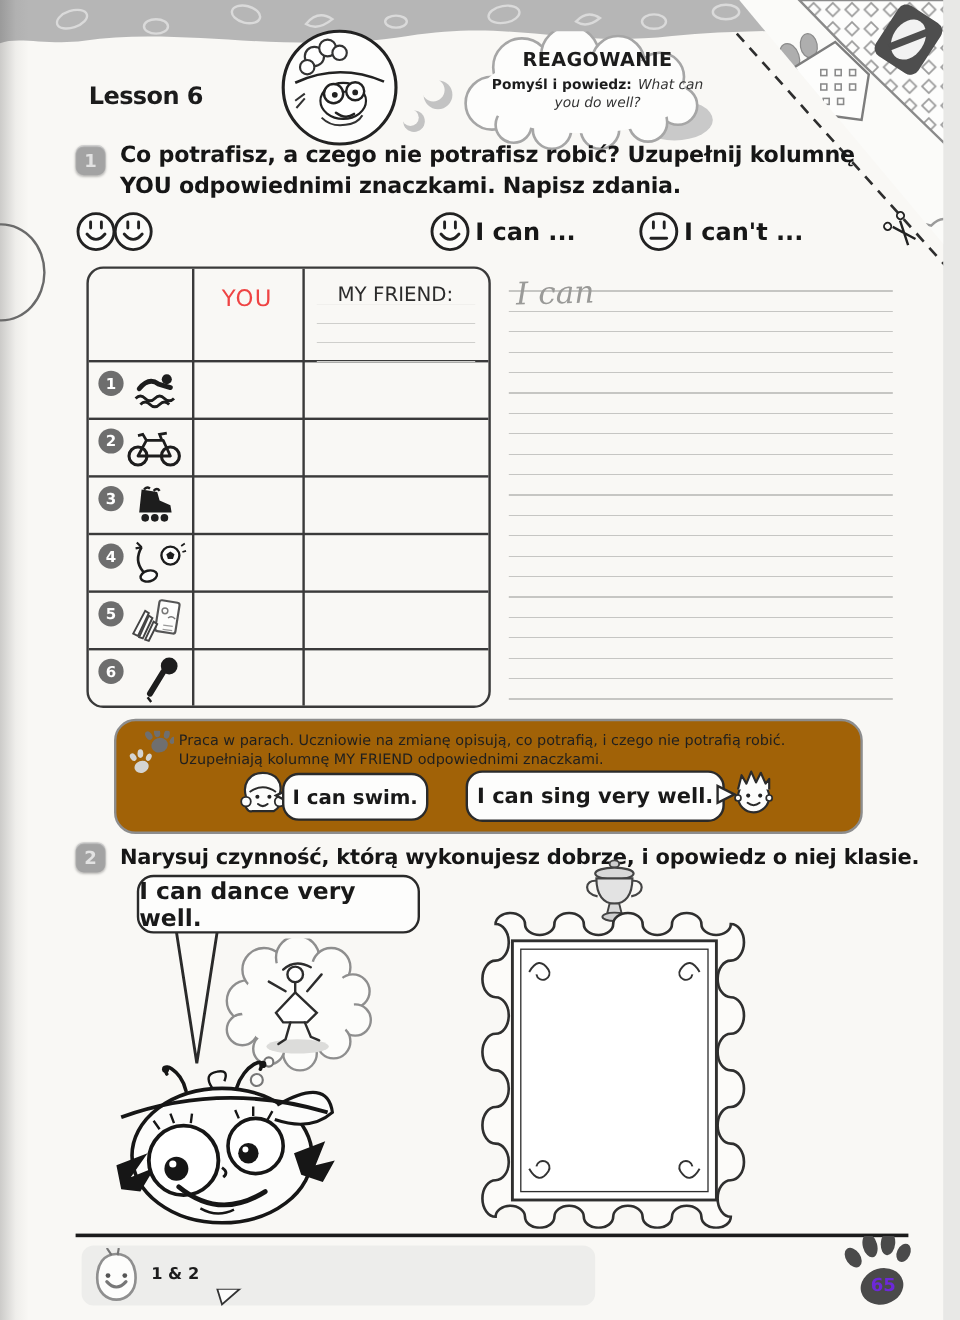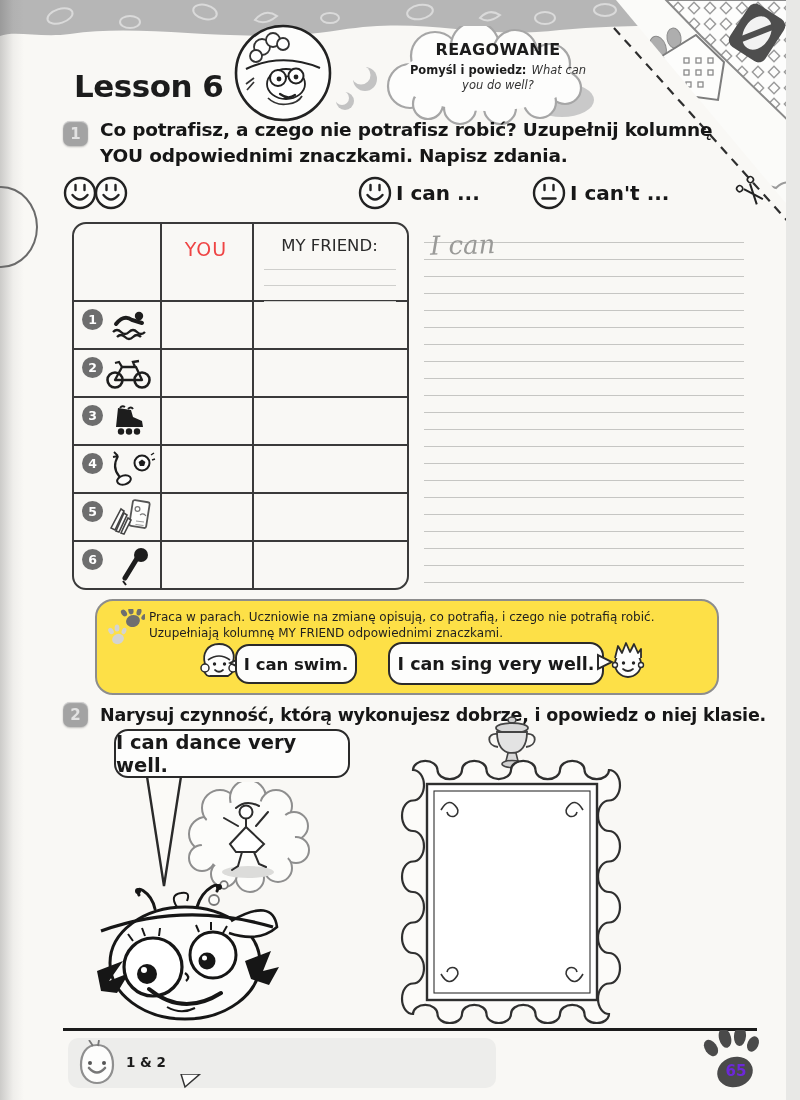--- a/index.html
+++ b/index.html
@@ -135,21 +135,21 @@
     <ellipse cx="106" cy="52" rx="86" ry="33" fill="#fdfdfc"></ellipse>
   </svg>
   <div class="abs cloudtext" style="left:408px;top:40px;width:180px;">
     <div class="t">REAGOWANIE</div>
     <div style="margin-top:2px">
       <span class="b">Pomyśl i powiedz:</span>
       <span class="i">What can you do well?</span>
     </div>
   </div>
 
-  <div class="abs" style="left:74px;top:68px;font-size:31px;font-weight:800;letter-spacing:-0.5px;">Lesson 6</div>
+  <div class="abs" style="left:74px;top:68px;font-size:20px;font-weight:800;letter-spacing:-0.5px;">Lesson 6</div>
 
   <div class="abs badge" style="left:63px;top:121px;">1</div>
   <div class="abs instr" style="left:100px;top:117px;width:655px;">Co potrafisz, a czego nie potrafisz robić? Uzupełnij kolumnę YOU odpowiednimi znaczkami. Napisz zdania.</div>
 
   <svg class="abs" style="left:63px;top:176px" width="34" height="34">
     <circle cx="17" cy="17" r="15" fill="#fcfcfa" stroke="#222" stroke-width="2.4"></circle>
     <path d="M12.5 9 v5 M21.5 9 v5" stroke="#222" stroke-width="2.4" stroke-linecap="round"></path>
     <path d="M9.5 19 Q17 28 24.5 19" fill="none" stroke="#222" stroke-width="2.4" stroke-linecap="round"></path>
   </svg>
   <svg class="abs" style="left:94px;top:176px" width="34" height="34">
@@ -238,21 +238,21 @@
     <svg class="abs" style="left:40px;top:320px" width="40" height="42">
       <circle cx="27" cy="11" r="7" fill="#1d1d1d"></circle>
       <path d="M22 16 L11 34" stroke="#1d1d1d" stroke-width="5" stroke-linecap="round"></path>
       <path d="M9 37 l3 4" stroke="#1d1d1d" stroke-width="2"></path>
     </svg>
   </div>
 
   <div class="abs ruled" style="left:424px;top:226px;width:320px;height:362px;"></div>
   <div class="abs cursive" style="left:430px;top:230px;font-size:26px;transform:rotate(-1.5deg);">I can</div>
 
-  <div class="abs" style="left:95px;top:599px;width:620px;height:92px;border:2.2px solid #8d8d8d;border-radius:18px;background:#fde047;">
+  <div class="abs" style="left:95px;top:599px;width:620px;height:92px;border:2.2px solid #8d8d8d;border-radius:18px;background:#a16207;">
     <svg class="abs" style="left:10px;top:8px" width="38" height="40">
       <g fill="#d4d4d2">
         <ellipse cx="11" cy="30" rx="6" ry="5" transform="rotate(-20 11 30)"></ellipse>
         <ellipse cx="4" cy="22" rx="2.4" ry="3.4" transform="rotate(-35 4 22)"></ellipse>
         <ellipse cx="10" cy="19" rx="2.4" ry="3.6"></ellipse>
         <ellipse cx="17" cy="22" rx="2.2" ry="3.2" transform="rotate(25 17 22)"></ellipse>
       </g>
       <g fill="#6f6f6f">
         <ellipse cx="26" cy="12" rx="7" ry="6" transform="rotate(-18 26 12)"></ellipse>
         <ellipse cx="17" cy="4" rx="2.6" ry="3.8" transform="rotate(-35 17 4)"></ellipse>

